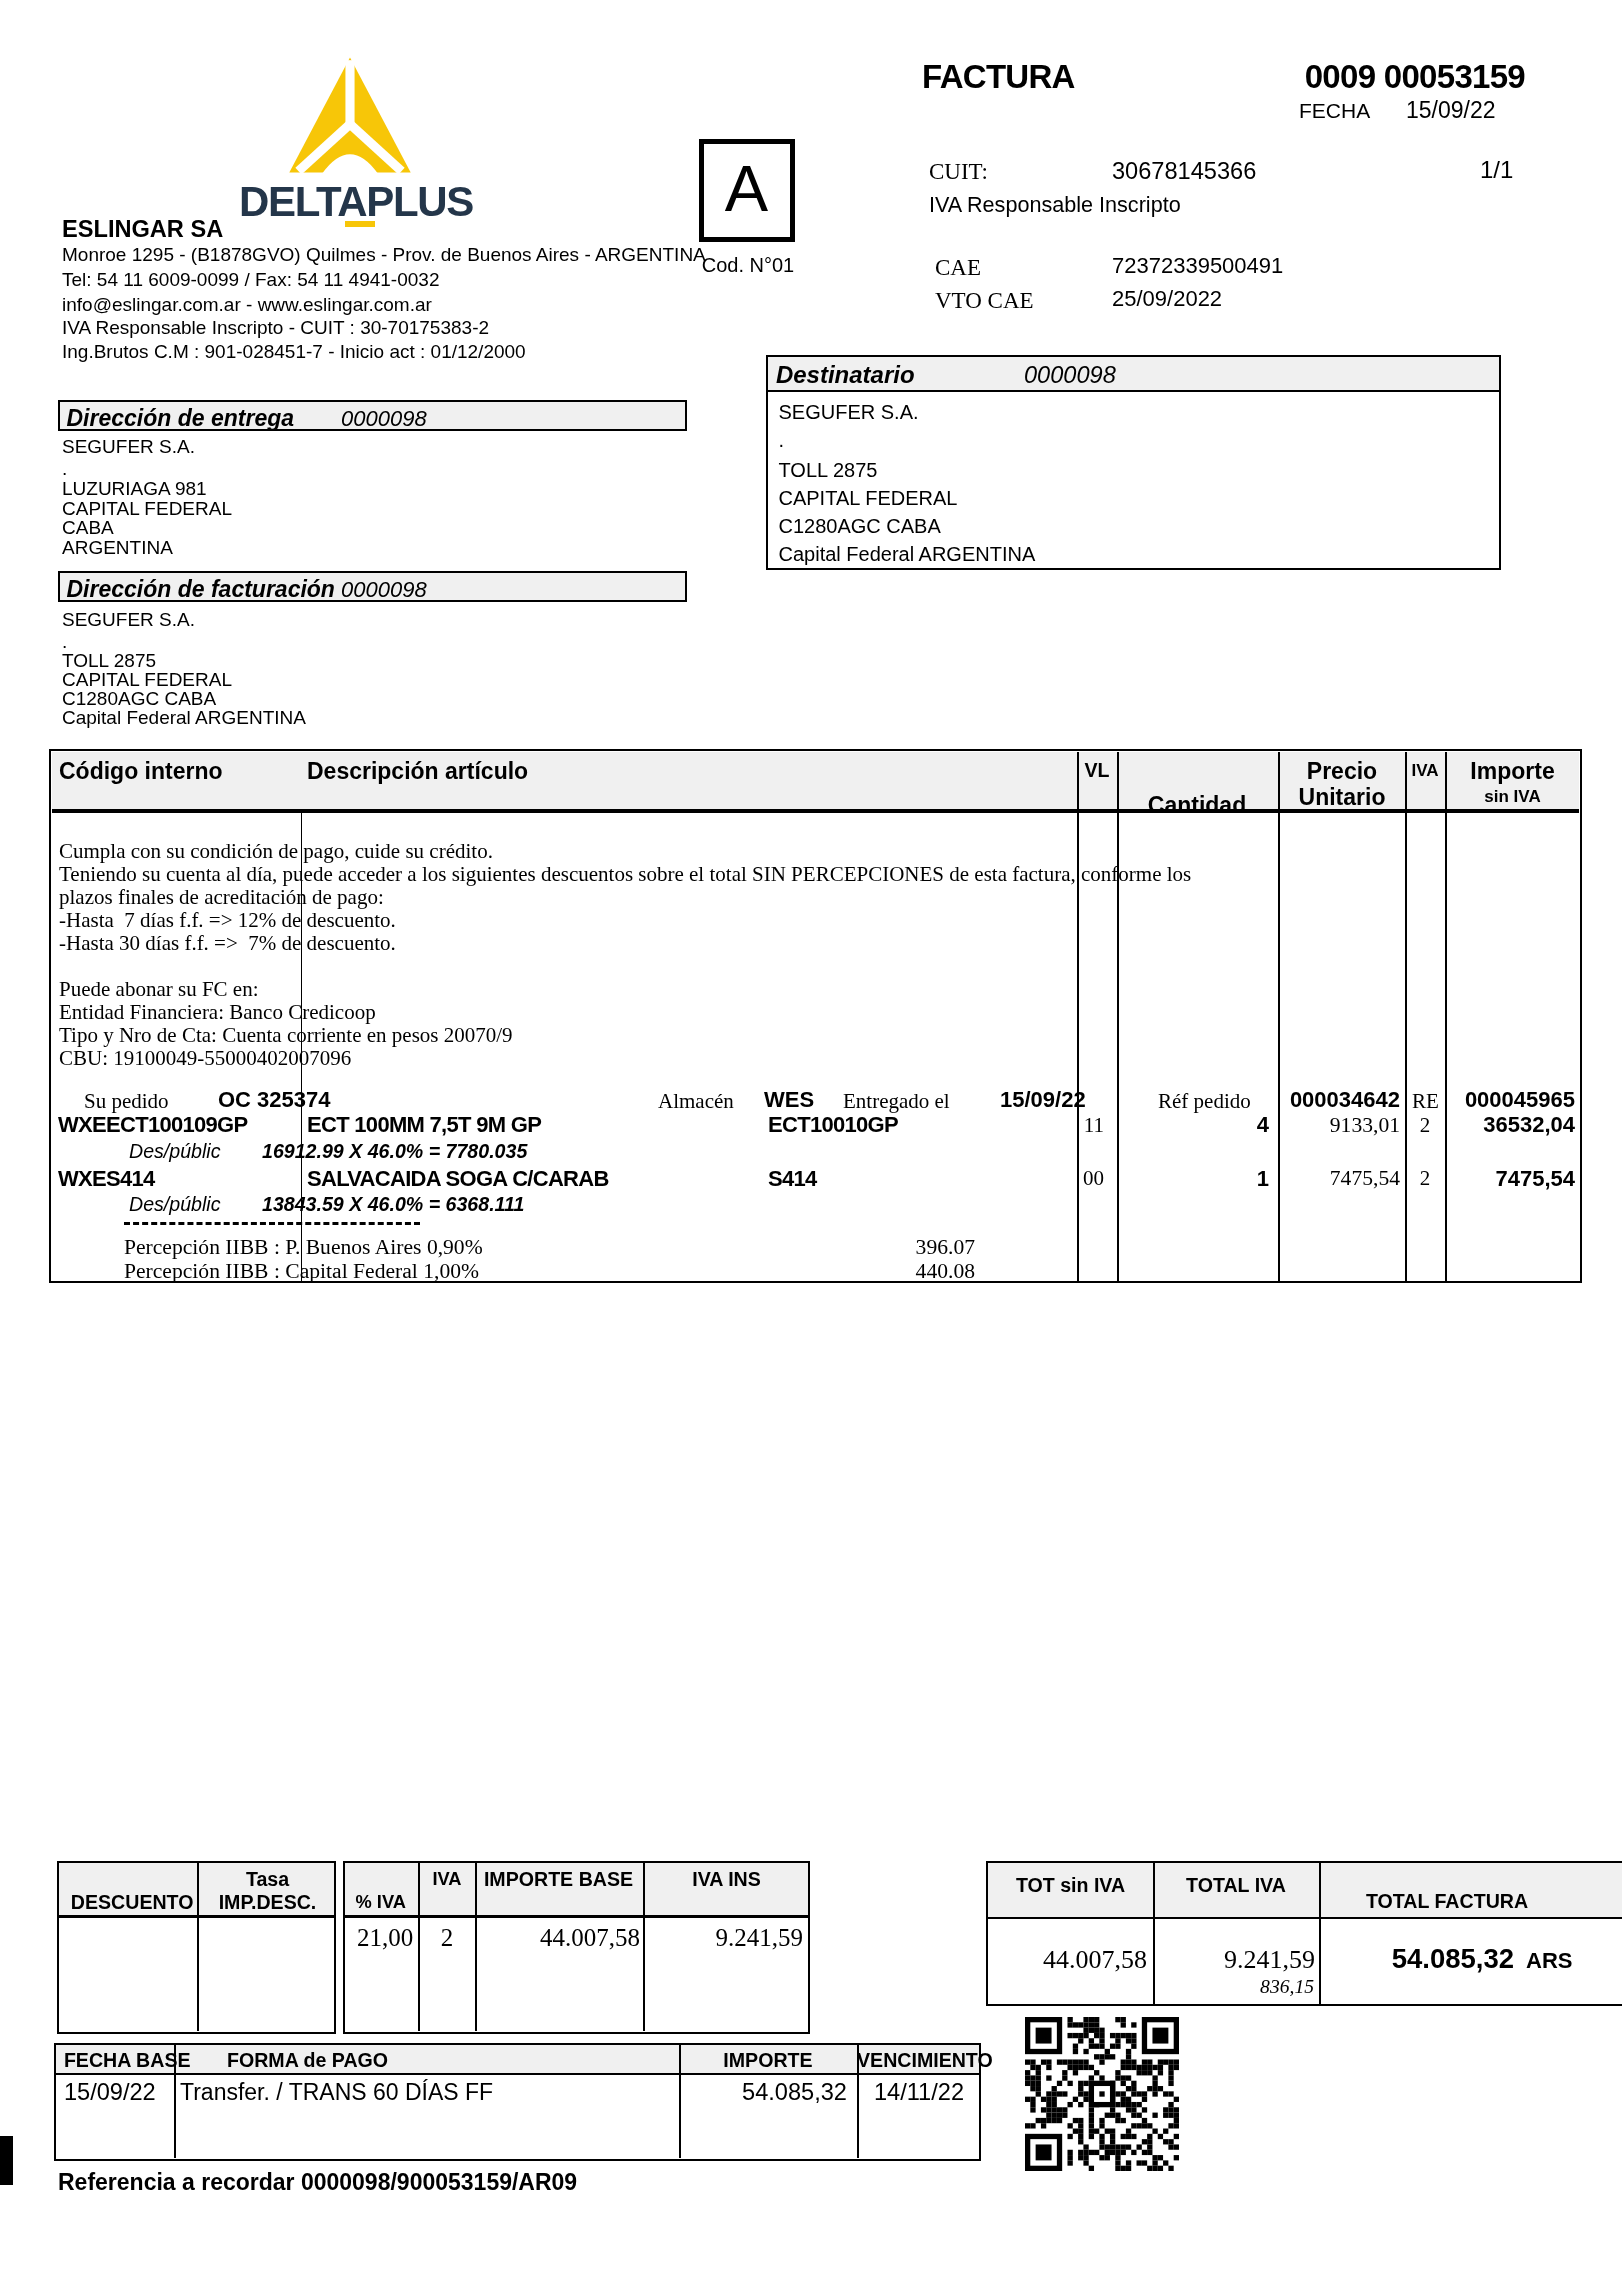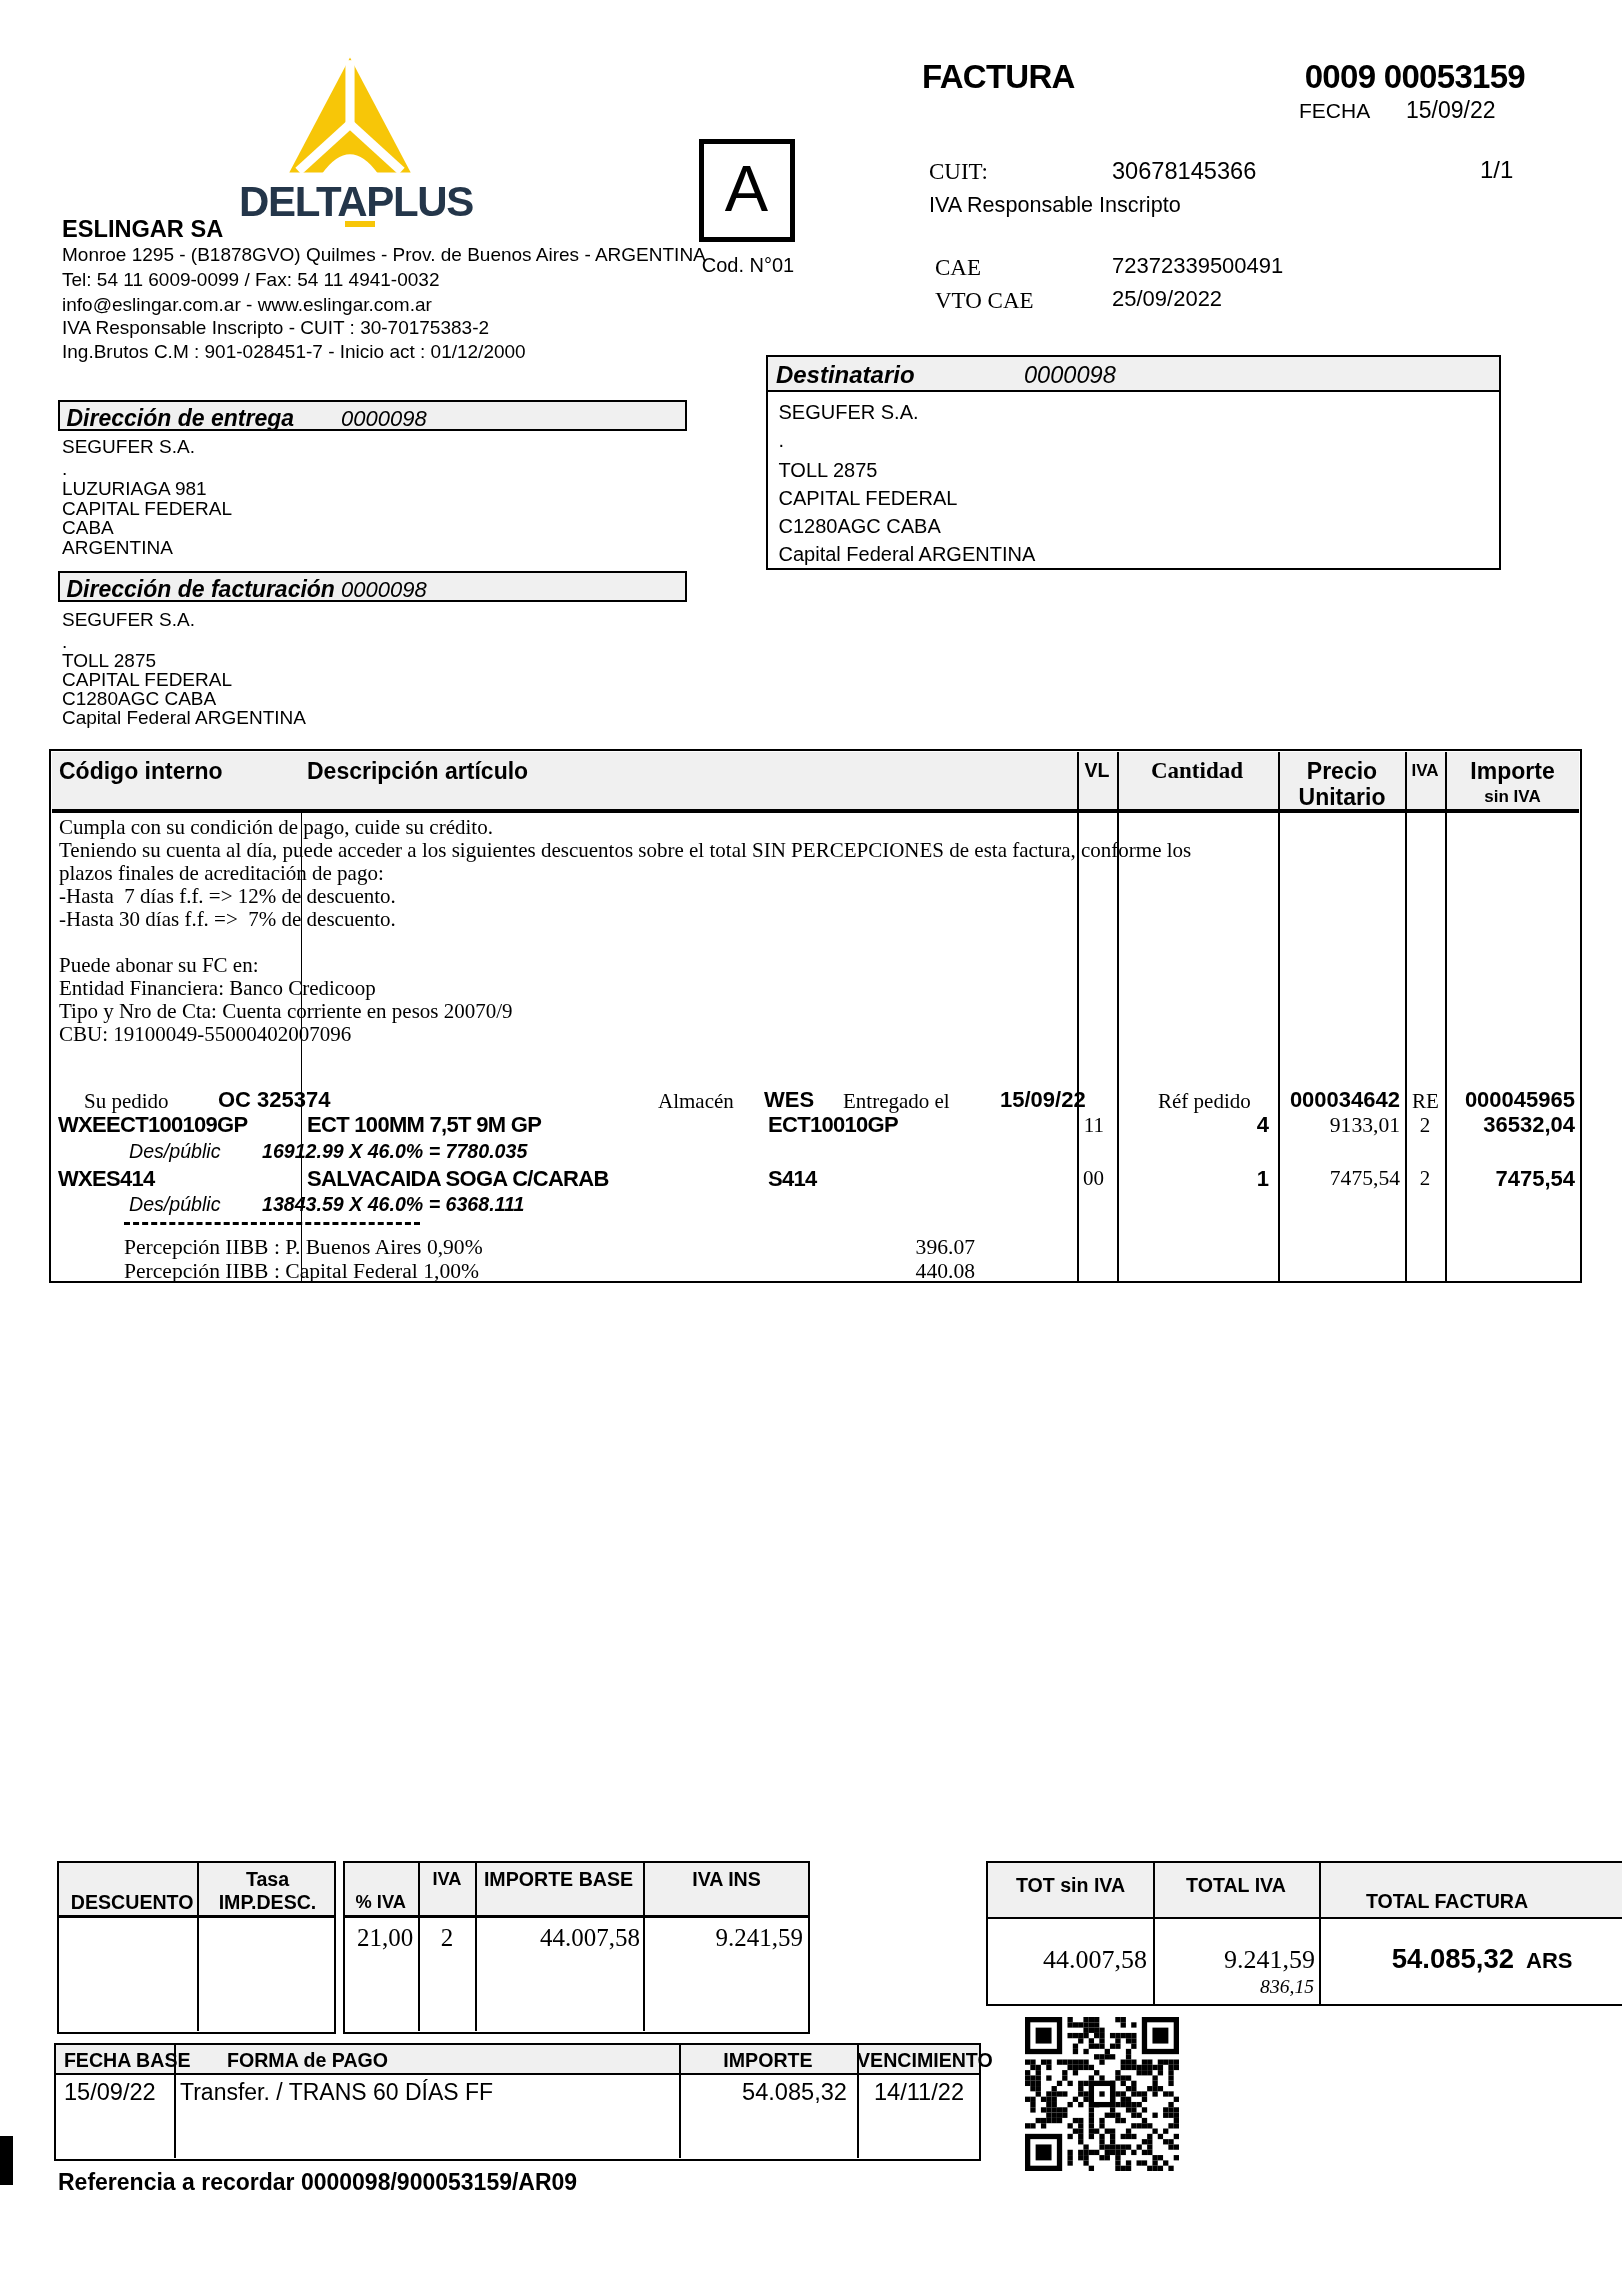--- a/index.html
+++ b/index.html
@@ -8,21 +8,21 @@
   .abs{position:absolute;}
   .sans{font-family:"Liberation Sans",sans-serif;}
   .serif{font-family:"Liberation Serif",serif;}
   .b{font-weight:bold;}
   .i{font-style:italic;}
   .r{text-align:right;}
   .c{text-align:center;}
   .band{background:#f0f0f0;}
   .vline{position:absolute;width:2px;background:#000;}
   .box{position:absolute;border:2px solid #000;box-sizing:border-box;}
-  .pre{white-space:pre;}
+  .pre{white-space:pre;margin-top:24px;}
   .nowrap{white-space:nowrap;}
 </style>
 </head>
 <body>
 
 <div class="page">
 
   <div class="abs" style="left:288px;top:56px;width:124px;height:118px;">
     <svg width="124" height="118" viewBox="0 0 190 180">
       <polygon points="95,2 188,178 2,178" fill="#F7C608"></polygon>
@@ -100,21 +100,21 @@
   <div class="vline" style="left:301px;top:813px;height:470px;width:1.3px;"></div>
   <div class="vline" style="left:1077px;top:752px;height:529px;"></div>
   <div class="vline" style="left:1117px;top:752px;height:529px;"></div>
   <div class="vline" style="left:1278px;top:752px;height:529px;"></div>
   <div class="vline" style="left:1405px;top:752px;height:529px;"></div>
   <div class="vline" style="left:1445px;top:752px;height:529px;"></div>
 
   <div class="abs sans b nowrap" style="left:59px;top:758px;font-size:23px;">Código interno</div>
   <div class="abs sans b nowrap" style="left:307px;top:758px;font-size:23px;">Descripción artículo</div>
   <div class="abs sans b c" style="left:1077px;top:759px;width:40px;font-size:19.6px;">VL</div>
-  <div class="abs sans b c" style="left:1117px;top:758px;width:160px;font-size:23px;font-family:Liberation Serif, serif;">Cantidad</div>
+  <div class="abs sans b c" style="left:1117px;top:792px;width:160px;font-size:23px;">Cantidad</div>
   <div class="abs sans b c" style="left:1278px;top:758px;width:128px;font-size:23px;">Precio</div>
   <div class="abs sans b c" style="left:1278px;top:784px;width:128px;font-size:23px;">Unitario</div>
   <div class="abs sans b c" style="left:1405px;top:761px;width:40px;font-size:17px;">IVA</div>
   <div class="abs sans b c" style="left:1445px;top:758px;width:135px;font-size:23px;">Importe</div>
   <div class="abs sans b c" style="left:1445px;top:787px;width:135px;font-size:17px;">sin IVA</div>
 
   <div class="abs serif pre" style="left:59px;top:816px;font-size:21px;line-height:23px;">Cumpla con su condición de pago, cuide su crédito.
 Teniendo su cuenta al día, puede acceder a los siguientes descuentos sobre el total SIN PERCEPCIONES de esta factura, conforme los
 plazos finales de acreditación de pago:
 -Hasta  7 días f.f. =&gt; 12% de descuento.

